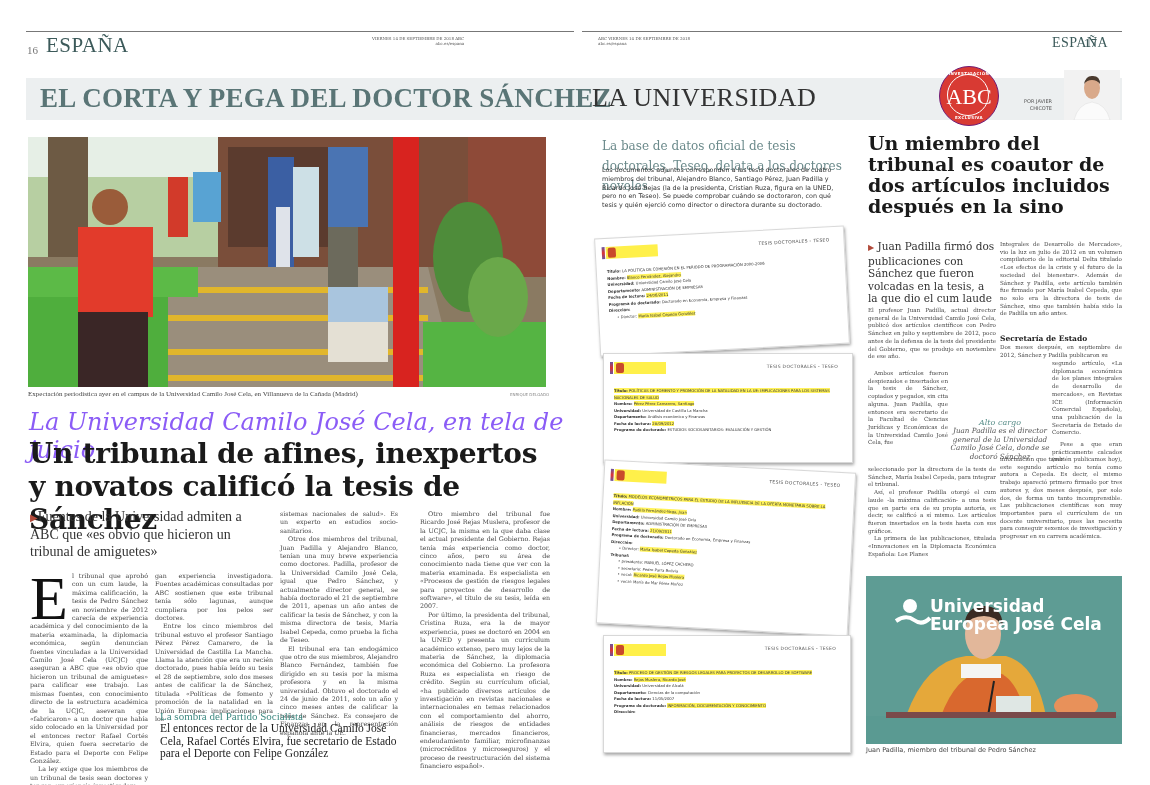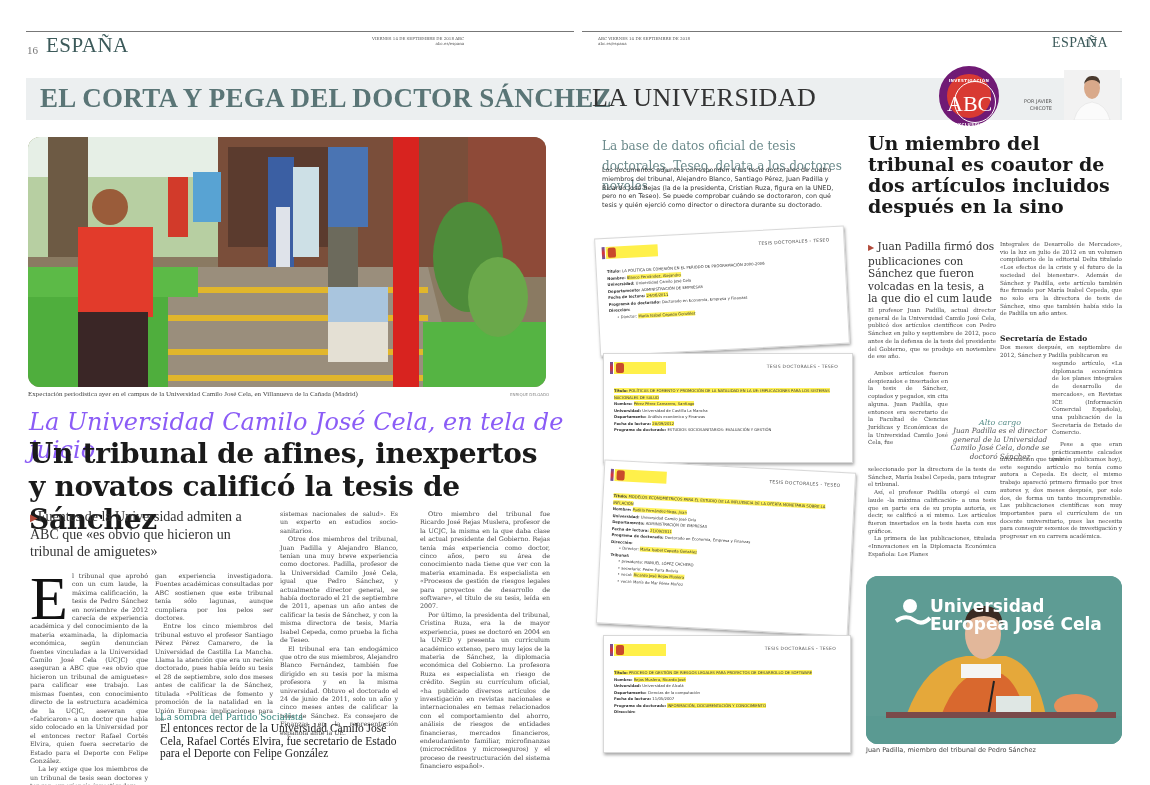--- a/index.html
+++ b/index.html
@@ -13,21 +13,21 @@
   .topline { position: absolute; top: 31px; height: 1px; background: #777; }
   .pagenum { font-size: 11px; color: #777; }
   .section { font-family: "Liberation Serif", serif; color: #3c5a5a; letter-spacing: 0.5px; }
   .dateline { font-size: 4px; color: #555; line-height: 5px; }
 
   .banner { position: absolute; top: 78px; height: 42px; background: #eceff0; }
   .banner-left { font-family: "Liberation Serif", serif; font-weight: bold; color: #5a7576; font-size: 27px; letter-spacing: 0.3px; }
   .banner-right { font-family: "Liberation Serif", serif; color: #333; font-size: 26px; letter-spacing: 0.5px; }
 
   
-  .photo { position: absolute; overflow: hidden; border-radius: 12px; }
+  .photo { position: absolute; overflow: hidden; }
   .caption { font-size: 7px; color: #444; }
   .credit { font-size: 4px; color: #888; }
 
   .kicker { font-family: "DejaVu Serif", serif; font-style: italic; color: #8b5cf6; font-size: 24px; }
   .headline { font-family: "DejaVu Serif", serif; font-weight: bold; color: #1a1a1a; font-size: 28px; line-height: 33px; letter-spacing: -0.3px; }
   .deck { font-family: Liberation Serif, serif; color: #333; font-size: 14px; line-height: 17px; }
   .deck .arrow { color: #b14a3a; font-size: 10px; }
 
   .col { position: absolute; font-size: 6.3px; line-height: 8.4px; color: #444; text-align: justify; font-family: "DejaVu Serif", serif; }
   .col p { text-indent: 8px; }
@@ -51,21 +51,21 @@
 
   .r-headline { font-family: "DejaVu Serif", serif; font-weight: bold; color: #1a1a1a; font-size: 19px; line-height: 21px; }
   .r-deck { font-family: "DejaVu Serif", serif; color: #333; font-size: 10.5px; line-height: 12.5px; }
   .r-deck .arrow { color: #b14a3a; font-size: 8px; }
   .r-col { position: absolute; font-size: 5.6px; line-height: 7.7px; color: #444; text-align: justify; font-family: "DejaVu Serif", serif; }
   .r-col p { text-indent: 6px; }
   .r-sub { font-weight: bold; color: #222; font-size: 7.5px; line-height: 9px; margin-top: 4px; }
   .pull { position: absolute; font-family: "DejaVu Serif", serif; font-style: italic; text-align: center; font-size: 7.2px; line-height: 8.4px; color: #555; }
   .pull .pk { color: #5a8f8a; font-size: 8px; margin-top: 43px; }
 
-  .stamp { position: absolute; width: 60px; height: 60px; border-radius: 50%; background: #d83a33; border: 8px solid #701a75; }
+  .stamp { position: absolute; width: 60px; height: 60px; border-radius: 50%; background: #d83a33; border: 1px solid #701a75; }
   .stamp-inner { position: absolute; left: 7px; top: 7px; width: 42px; height: 42px; border-radius: 50%; border: 1.5px solid #fff; }
   .stamp-text { position: absolute; width: 100%; top: 17px; text-align: center; color: #fff; font-family: "Liberation Serif", serif; font-size: 22px; }
   .stamp-ring { position: absolute; width: 100%; text-align: center; color: #fff; font-size: 4px; font-family: "DejaVu Sans", sans-serif; font-weight: bold; letter-spacing: 0.4px; }
 </style>
 </head>
 <body>
 
 <div class="topline" style="left:26px; width:548px;"></div>
 <div class="abs pagenum serif" style="left:27px; top:36px;margin-top:8px;">16</div>
 <div class="abs section" style="left:46px; top:33px; font-size:21px;">ESPAÑA</div>

